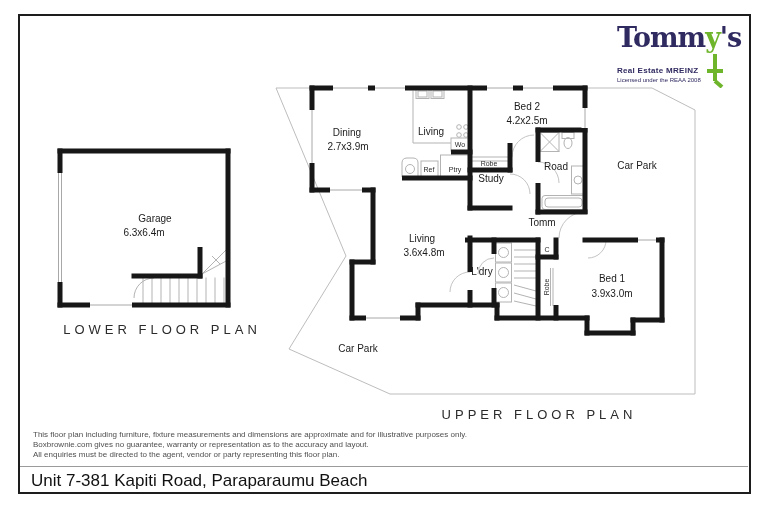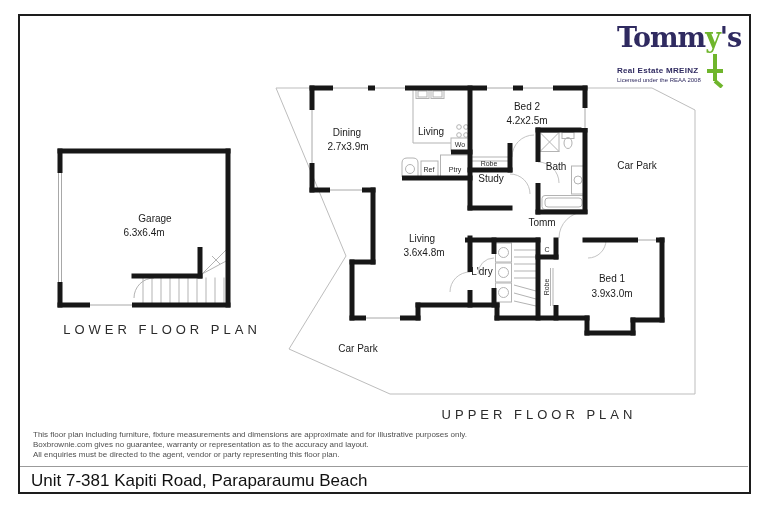--- a/index.html
+++ b/index.html
@@ -176,21 +176,21 @@
 
 <div class="lbl" style="left:347px;top:132px">Dining</div>
 <div class="lbl" style="left:348px;top:146px">2.7x3.9m</div>
 <div class="lbl" style="left:431px;top:131px">Living</div>
 <div class="lbl sm" style="left:460px;top:144px">Wo</div>
 <div class="lbl sm" style="left:429px;top:169px">Ref</div>
 <div class="lbl sm" style="left:455px;top:169px">Ptry</div>
 <div class="lbl sm" style="left:489px;top:163px">Robe</div>
 <div class="lbl" style="left:527px;top:106px">Bed 2</div>
 <div class="lbl" style="left:527px;top:120px">4.2x2.5m</div>
-<div class="lbl" style="left:556px;top:166px">Bath</div>
+<div class="lbl" style="left:556px;top:166px">Road</div>
 <div class="lbl" style="left:491px;top:178px">Study</div>
 <div class="lbl" style="left:542px;top:222px">Tomm</div>
 <div class="lbl" style="left:637px;top:165px">Car Park</div>
 <div class="lbl" style="left:422px;top:238px">Living</div>
 <div class="lbl" style="left:424px;top:252px">3.6x4.8m</div>
 <div class="lbl" style="left:482px;top:271px">L'dry</div>
 <div class="lbl sm" style="left:547px;top:249px">C</div>
 <div class="lbl sm vert" style="left:546px;top:287px">Robe</div>
 <div class="lbl" style="left:612px;top:278px">Bed 1</div>
 <div class="lbl" style="left:612px;top:293px">3.9x3.0m</div>

